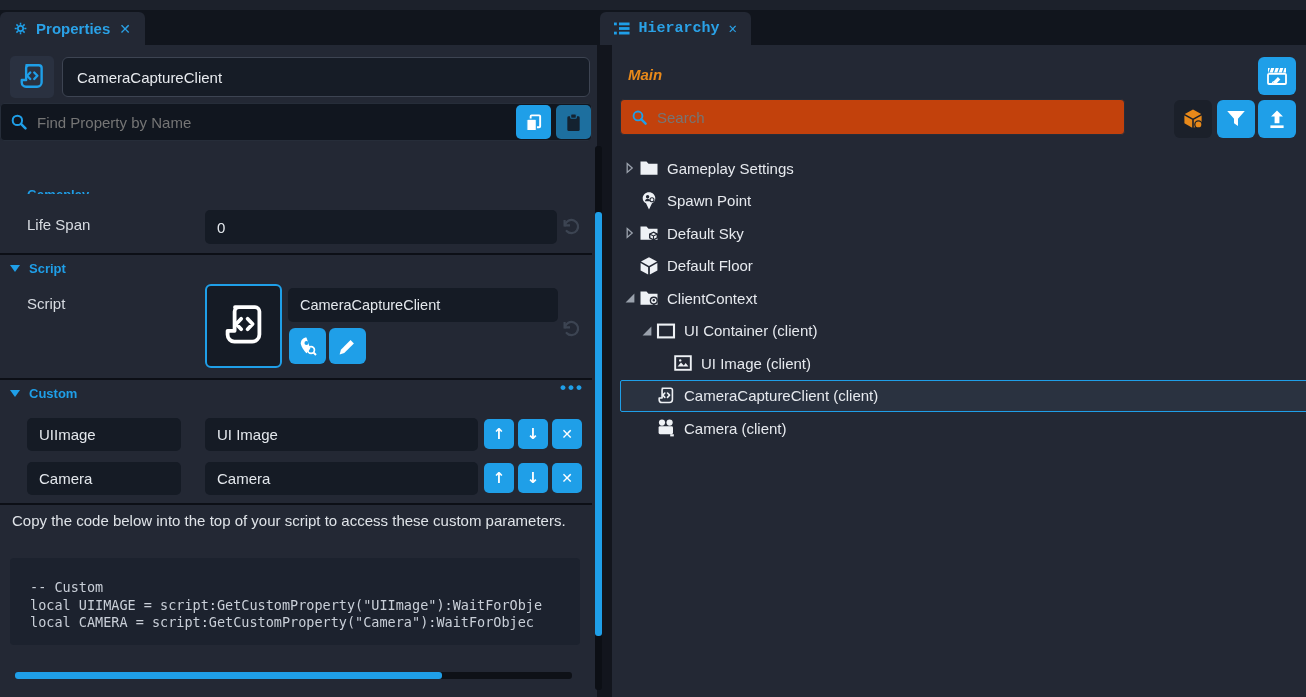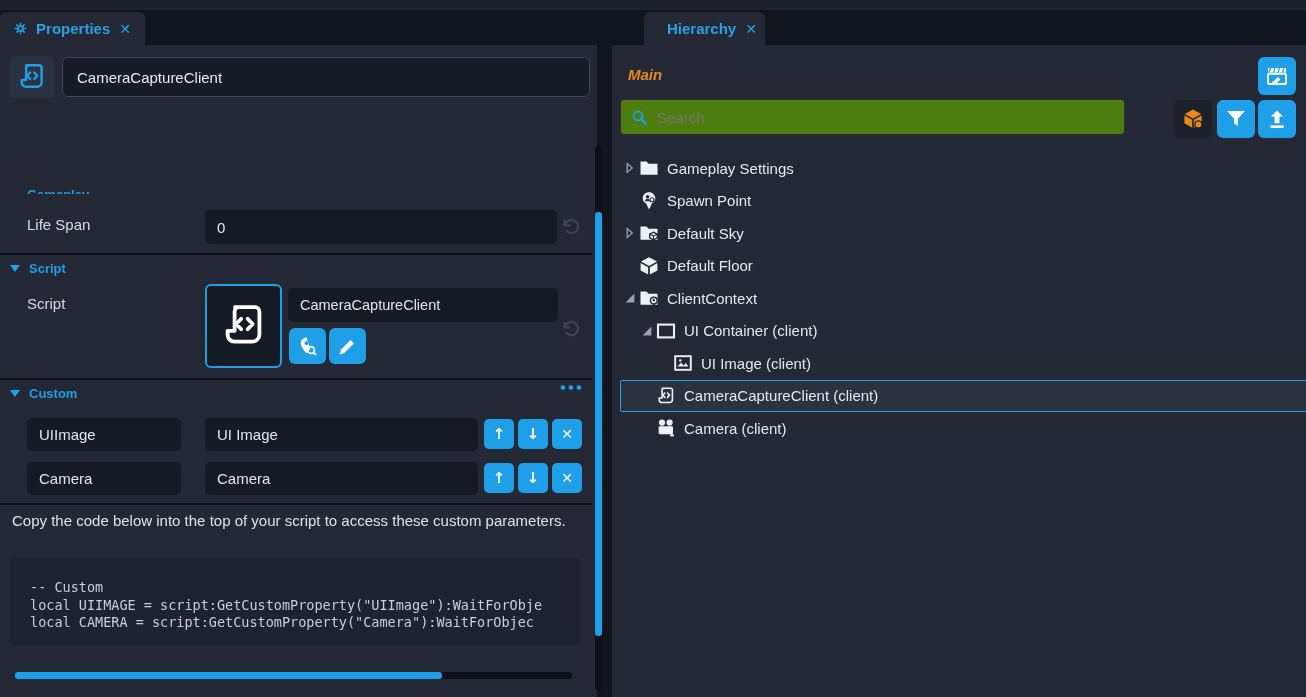--- a/index.html
+++ b/index.html
@@ -14,21 +14,21 @@
   .topstrip{position:absolute;top:0;left:0;right:0;height:10px;background:#1c212b;}
   .panel{position:absolute;top:45px;bottom:0;background:#232834;}
   .panel-props{left:0;width:597px;}
   .panel-hier{left:612px;width:694px;}
   .tab{
     position:absolute;top:12px;height:33px;background:#232834;
     border-radius:6px 6px 0 0;display:flex;align-items:center;gap:9px;
     padding:0 14px;z-index:5;
   }
   .tab-props{left:0;width:145px;text-align:right;}
-  .tab-hier{left:644px;width:121px;}
+  .tab-hier{left:600px;width:151px;font-family:Liberation Mono, monospace;}
   .tabdark{position:absolute;top:10px;left:0;right:0;height:35px;background:#11151d;}
   .tab-label{color:#2aa1e6;font-weight:bold;}
   .tab-close{color:#2aa1e6;font-weight:bold;font-size:14px;cursor:default;}
   .icon{display:inline-flex;align-items:center;justify-content:center;line-height:0;}
   .icon svg{width:100%;height:100%;}
 
   
   .name-row-tile{
     position:absolute;left:10px;top:11px;width:44px;height:42px;border-radius:5px;
     background:#2a3140;color:#1f9fe8;display:flex;align-items:center;justify-content:center;
@@ -118,21 +118,21 @@
     display:flex;align-items:center;justify-content:center;cursor:default;
   }
   .h-btn .icon{width:22px;height:22px;color:#ffffff;}
   .btn-scene{left:646px;top:12px;}
   .btn-cube{left:562px;top:55px;background:#1b202a;}
   .btn-cube .icon{color:#e8891a;}
   .btn-filter{left:605px;top:55px;}
   .btn-upload{left:646px;top:55px;}
   .h-search-wrap{position:absolute;left:8px;top:54px;width:505px;height:36px;}
   .h-search{
-    position:absolute;left:0;top:0;width:505px;height:36px;background:#4d7c0f;border:1px solid #262d39;
+    position:absolute;left:0;top:0;width:505px;height:36px;background:#c2410c;border:1px solid #262d39;
     border-radius:4px;color:#e8ebef;font-size:15px;padding:0 10px 0 36px;outline:none;font-family:inherit;
   }
   .h-mag{position:absolute;left:11px;top:10px;width:17px;height:17px;color:#1f9fe8;}
   .tree{position:absolute;left:0;top:107px;width:763px;}
   .tree-row{
     position:relative;display:flex;align-items:center;height:32.5px;margin:0 8px;color:#e6e9ee;
     border:1px solid transparent;border-radius:2px;
   }
   .tree-row.selected{background:#2a3240;border-color:#1f9fe8;}
   .exp{width:14px;height:14px;flex:0 0 14px;color:#9aa1ac;}
@@ -164,20 +164,45 @@
     <div class="name-row-tile">
       <span class="icon">
           <svg viewBox="0 0 24 24" fill="none" stroke="currentColor" stroke-width="1.9">
             <path d="M7.5 2.6h10a2.2 2.2 0 0 1 2.2 2.2v11.4a3.6 3.6 0 0 1-3.6 3.6H7.2a3.4 3.4 0 0 1-3.4-3.4v-2h3.5V4.8a2.2 2.2 0 0 1 2.2-2.2z" stroke-linejoin="round"></path>
             <path d="M10.6 8.4 8.1 11l2.5 2.6M13.8 8.4l2.5 2.6-2.5 2.6" stroke-linecap="round" stroke-linejoin="round"></path>
           </svg>
         </span>
     </div>
     <input class="name-input" value="CameraCaptureClient" style="">
 
+    <div class="find-row">
+      <input class="find-input" placeholder="Find Property by Name" style="">
+      <span class="icon find-mag">
+          <svg viewBox="0 0 20 20">
+            <circle cx="8.2" cy="8.2" r="5.2" fill="none" stroke="currentColor" stroke-width="2.2"></circle>
+            <path d="M12.2 12.2l5 5" stroke="currentColor" stroke-width="2.8" stroke-linecap="round"></path>
+          </svg>
+        </span>
+      <button class="sq-btn btn-copy">
+        <span class="icon">
+            <svg viewBox="0 0 20 20">
+              <rect x="7" y="2.5" width="10" height="12.5" rx="1" fill="none" stroke="currentColor" stroke-width="2"></rect>
+              <rect x="3" y="6.5" width="10" height="12" rx="1" fill="currentColor" stroke="#1f9fe8" stroke-width="1.2"></rect>
+            </svg>
+          </span>
+      </button>
+      <button class="sq-btn btn-paste">
+        <span class="icon">
+            <svg viewBox="0 0 20 20" fill="currentColor">
+              <rect x="3.5" y="3.5" width="13" height="15.5" rx="1.5"></rect>
+              <rect x="7" y="1" width="6" height="4.5" rx="1" stroke="#1d6f9f" stroke-width="1.2"></rect>
+            </svg>
+          </span>
+      </button>
+    </div>
 
     <div class="prop-body">
       <div class="gp-clip">
         <span class="sec-title">Gameplay</span>
       </div>
 
       <span class="row-label" style="top:70px;">Life Span</span>
       <input class="lifespan-input" value="0" style="">
       <span class="icon undo ls-undo">
           <svg viewBox="0 0 22 22" fill="none" stroke="currentColor" stroke-width="2.2">

